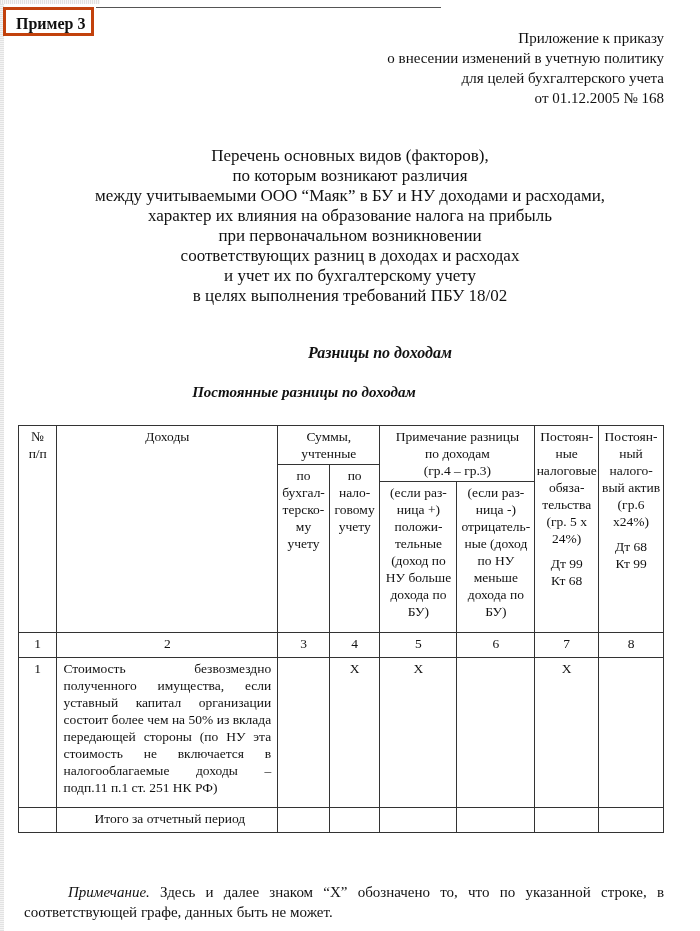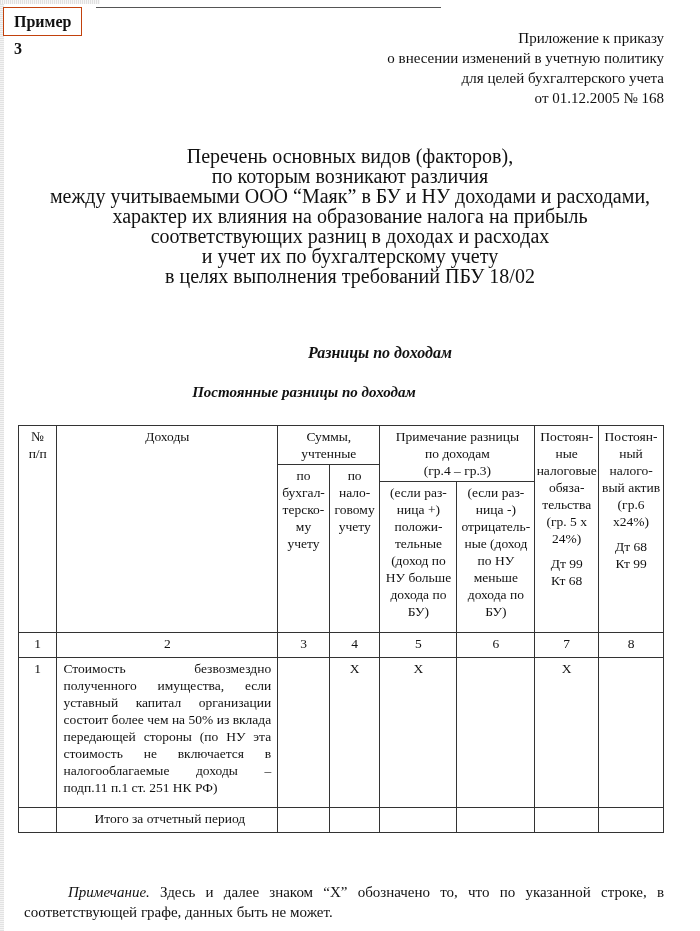--- a/index.html
+++ b/index.html
@@ -13,32 +13,32 @@
       background: repeating-linear-gradient(0deg, #e2e2e2 0 1px, #f4f4f4 1px 2px);
     }
     .edge-texture-top {
       position: absolute; left: 0; top: 0; width: 100px; height: 4px;
       background: repeating-linear-gradient(90deg, #e0e0e0 0 1px, #f6f6f6 1px 2px);
     }
     .top-rule {
       position: absolute; left: 96px; top: 7px; width: 345px; height: 1px; background: #555;
     }
     .example-box {
-      position: absolute; left: 3px; top: 7px; width: 79px; height: 29px;
-      border: 1px solid #c2410c; box-sizing: border-box;
+      position: absolute; left: 3px; top: 7px; width: 91px; height: 29px;
+      border: 3px solid #c2410c; box-sizing: border-box;
       font-weight: bold; font-size: 16px; line-height: 27px; padding-left: 10px;
       background: #fff;
     }
     .appendix {
       position: absolute; right: 36px; top: 28px; text-align: right;
       font-size: 15px; line-height: 20px;
     }
     .title-block {
       position: absolute; left: 0; width: 700px; top: 146px; text-align: center;
-      font-size: 20px; line-height: 20px;
+      font-size: 17px; line-height: 20px;
     }
     .h1 {
       position: absolute; left: 0; width: 696px; top: 344px; text-align: center;
       font-size: 16px; font-weight: bold; font-style: italic; padding-left: 32px;
     }
     .h2 {
       position: absolute; left: 0; width: 608px; top: 384px; text-align: center;
       font-size: 15px; font-weight: bold; font-style: italic;
     }
     table.diff {
@@ -78,20 +78,21 @@
   <div>о внесении изменений в учетную политику</div>
   <div>для целей бухгалтерского учета</div>
   <div>от 01.12.2005 № 168</div>
 </div>
 
 <div class="title-block">
   <div>Перечень основных видов (факторов),</div>
   <div>по которым возникают различия</div>
   <div>между учитываемыми ООО “Маяк” в БУ и НУ доходами и расходами,</div>
   <div>характер их влияния на образование налога на прибыль</div>
+  <div>при первоначальном возникновении</div>
   <div>соответствующих разниц в доходах и расходах</div>
   <div>и учет их по бухгалтерскому учету</div>
   <div>в целях выполнения требований ПБУ 18/02</div>
 </div>
 
 <div class="h1">Разницы по доходам</div>
 <div class="h2">Постоянные разницы по доходам</div>
 
 <table class="diff">
   <colgroup>

